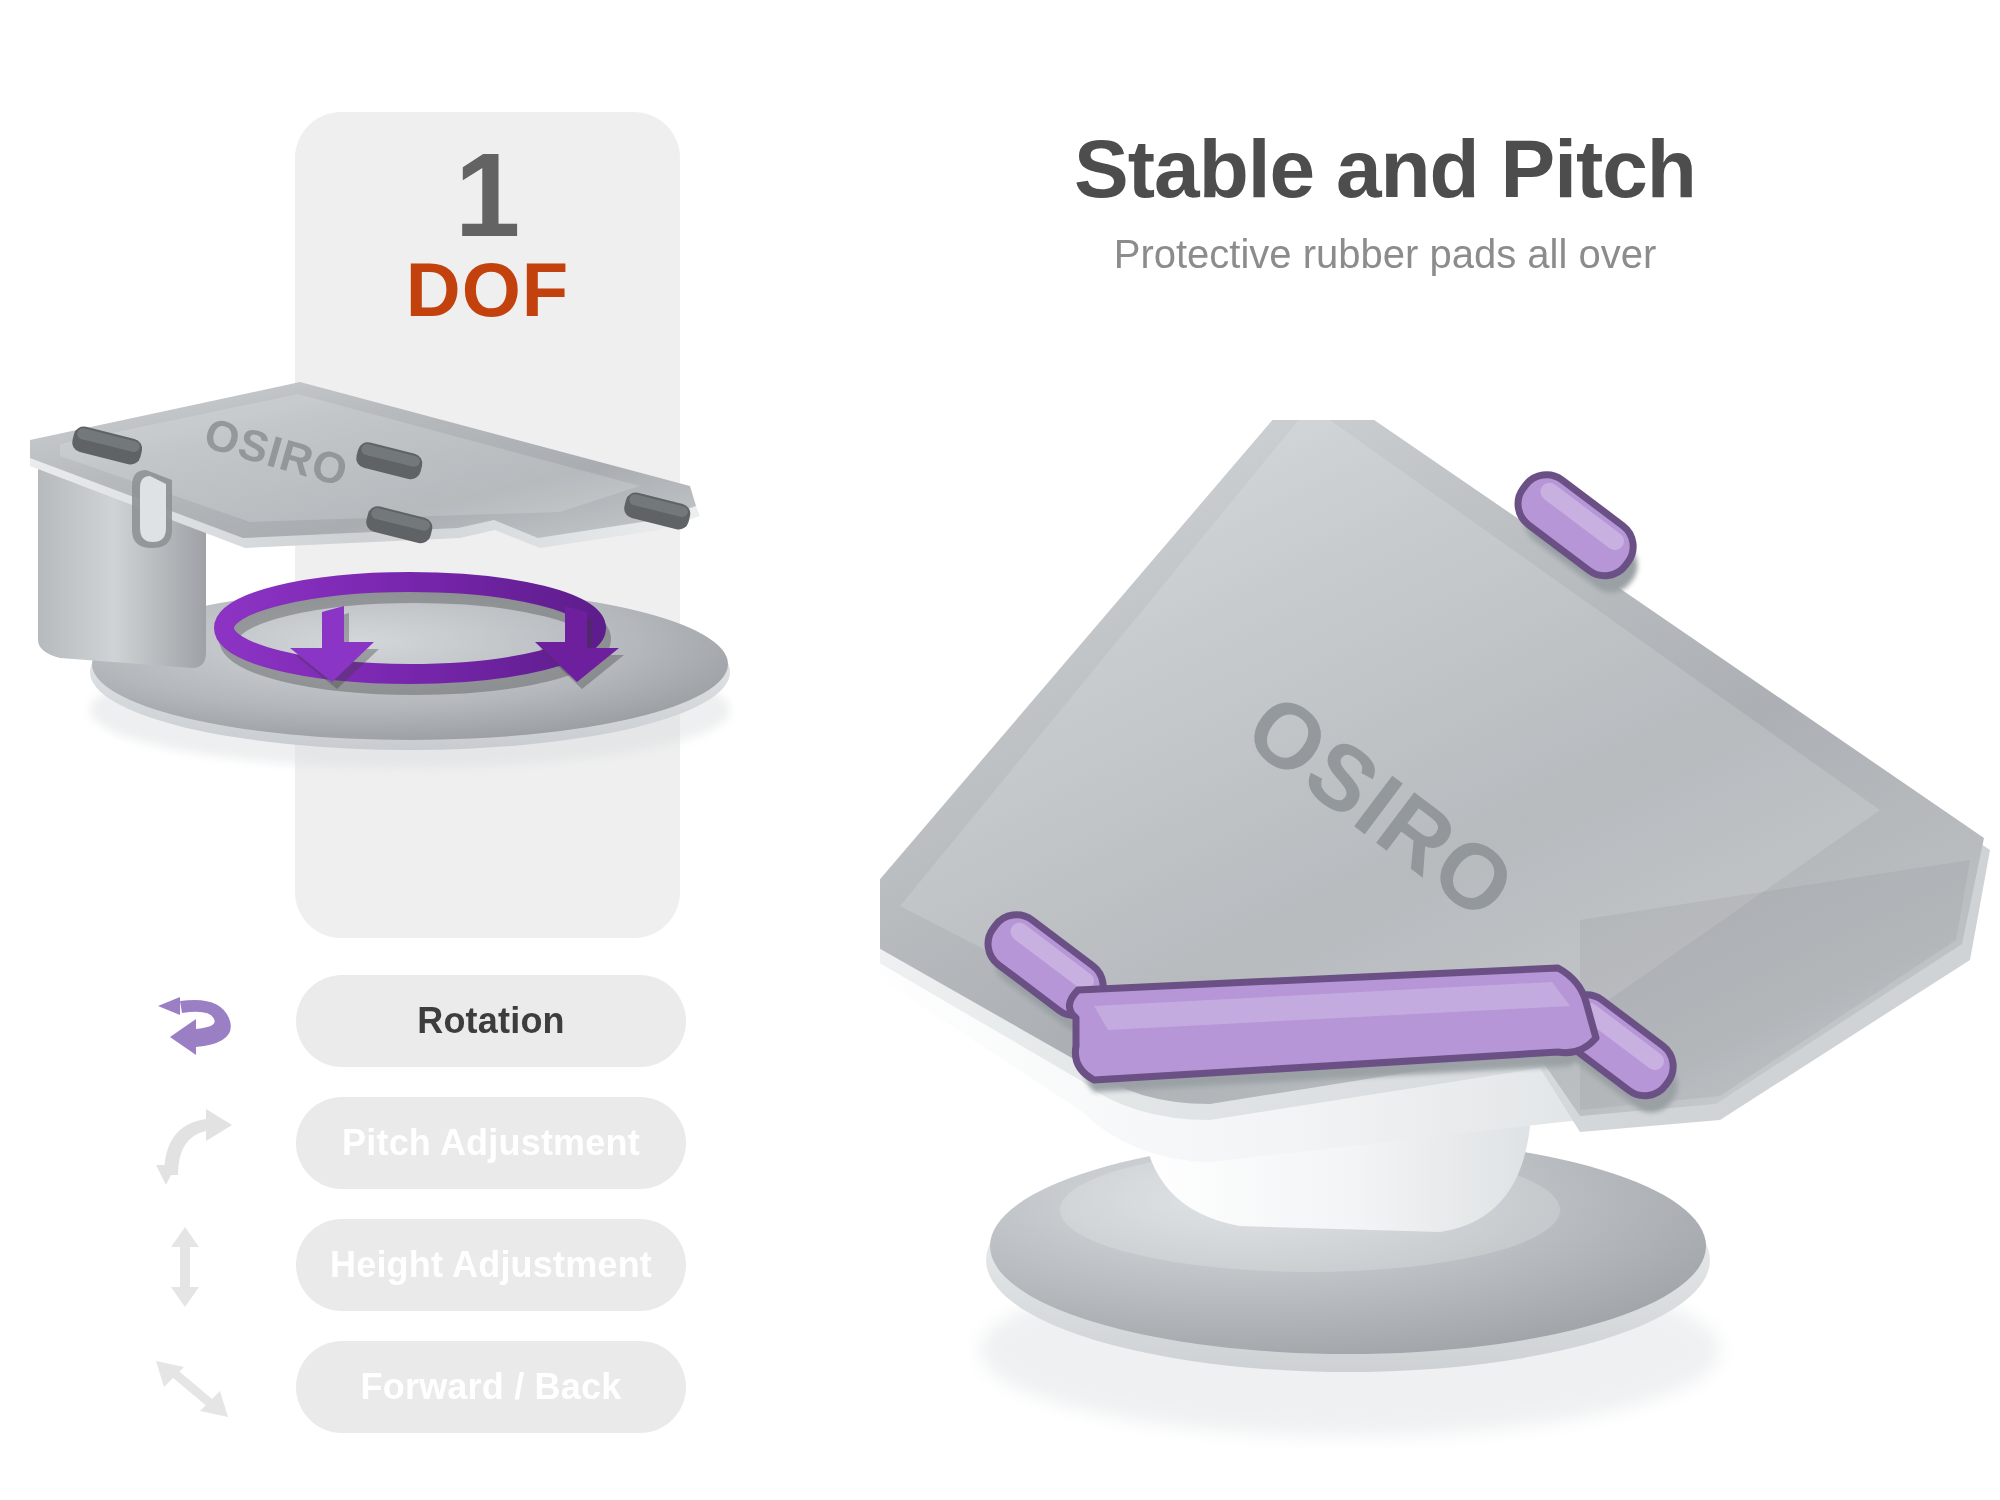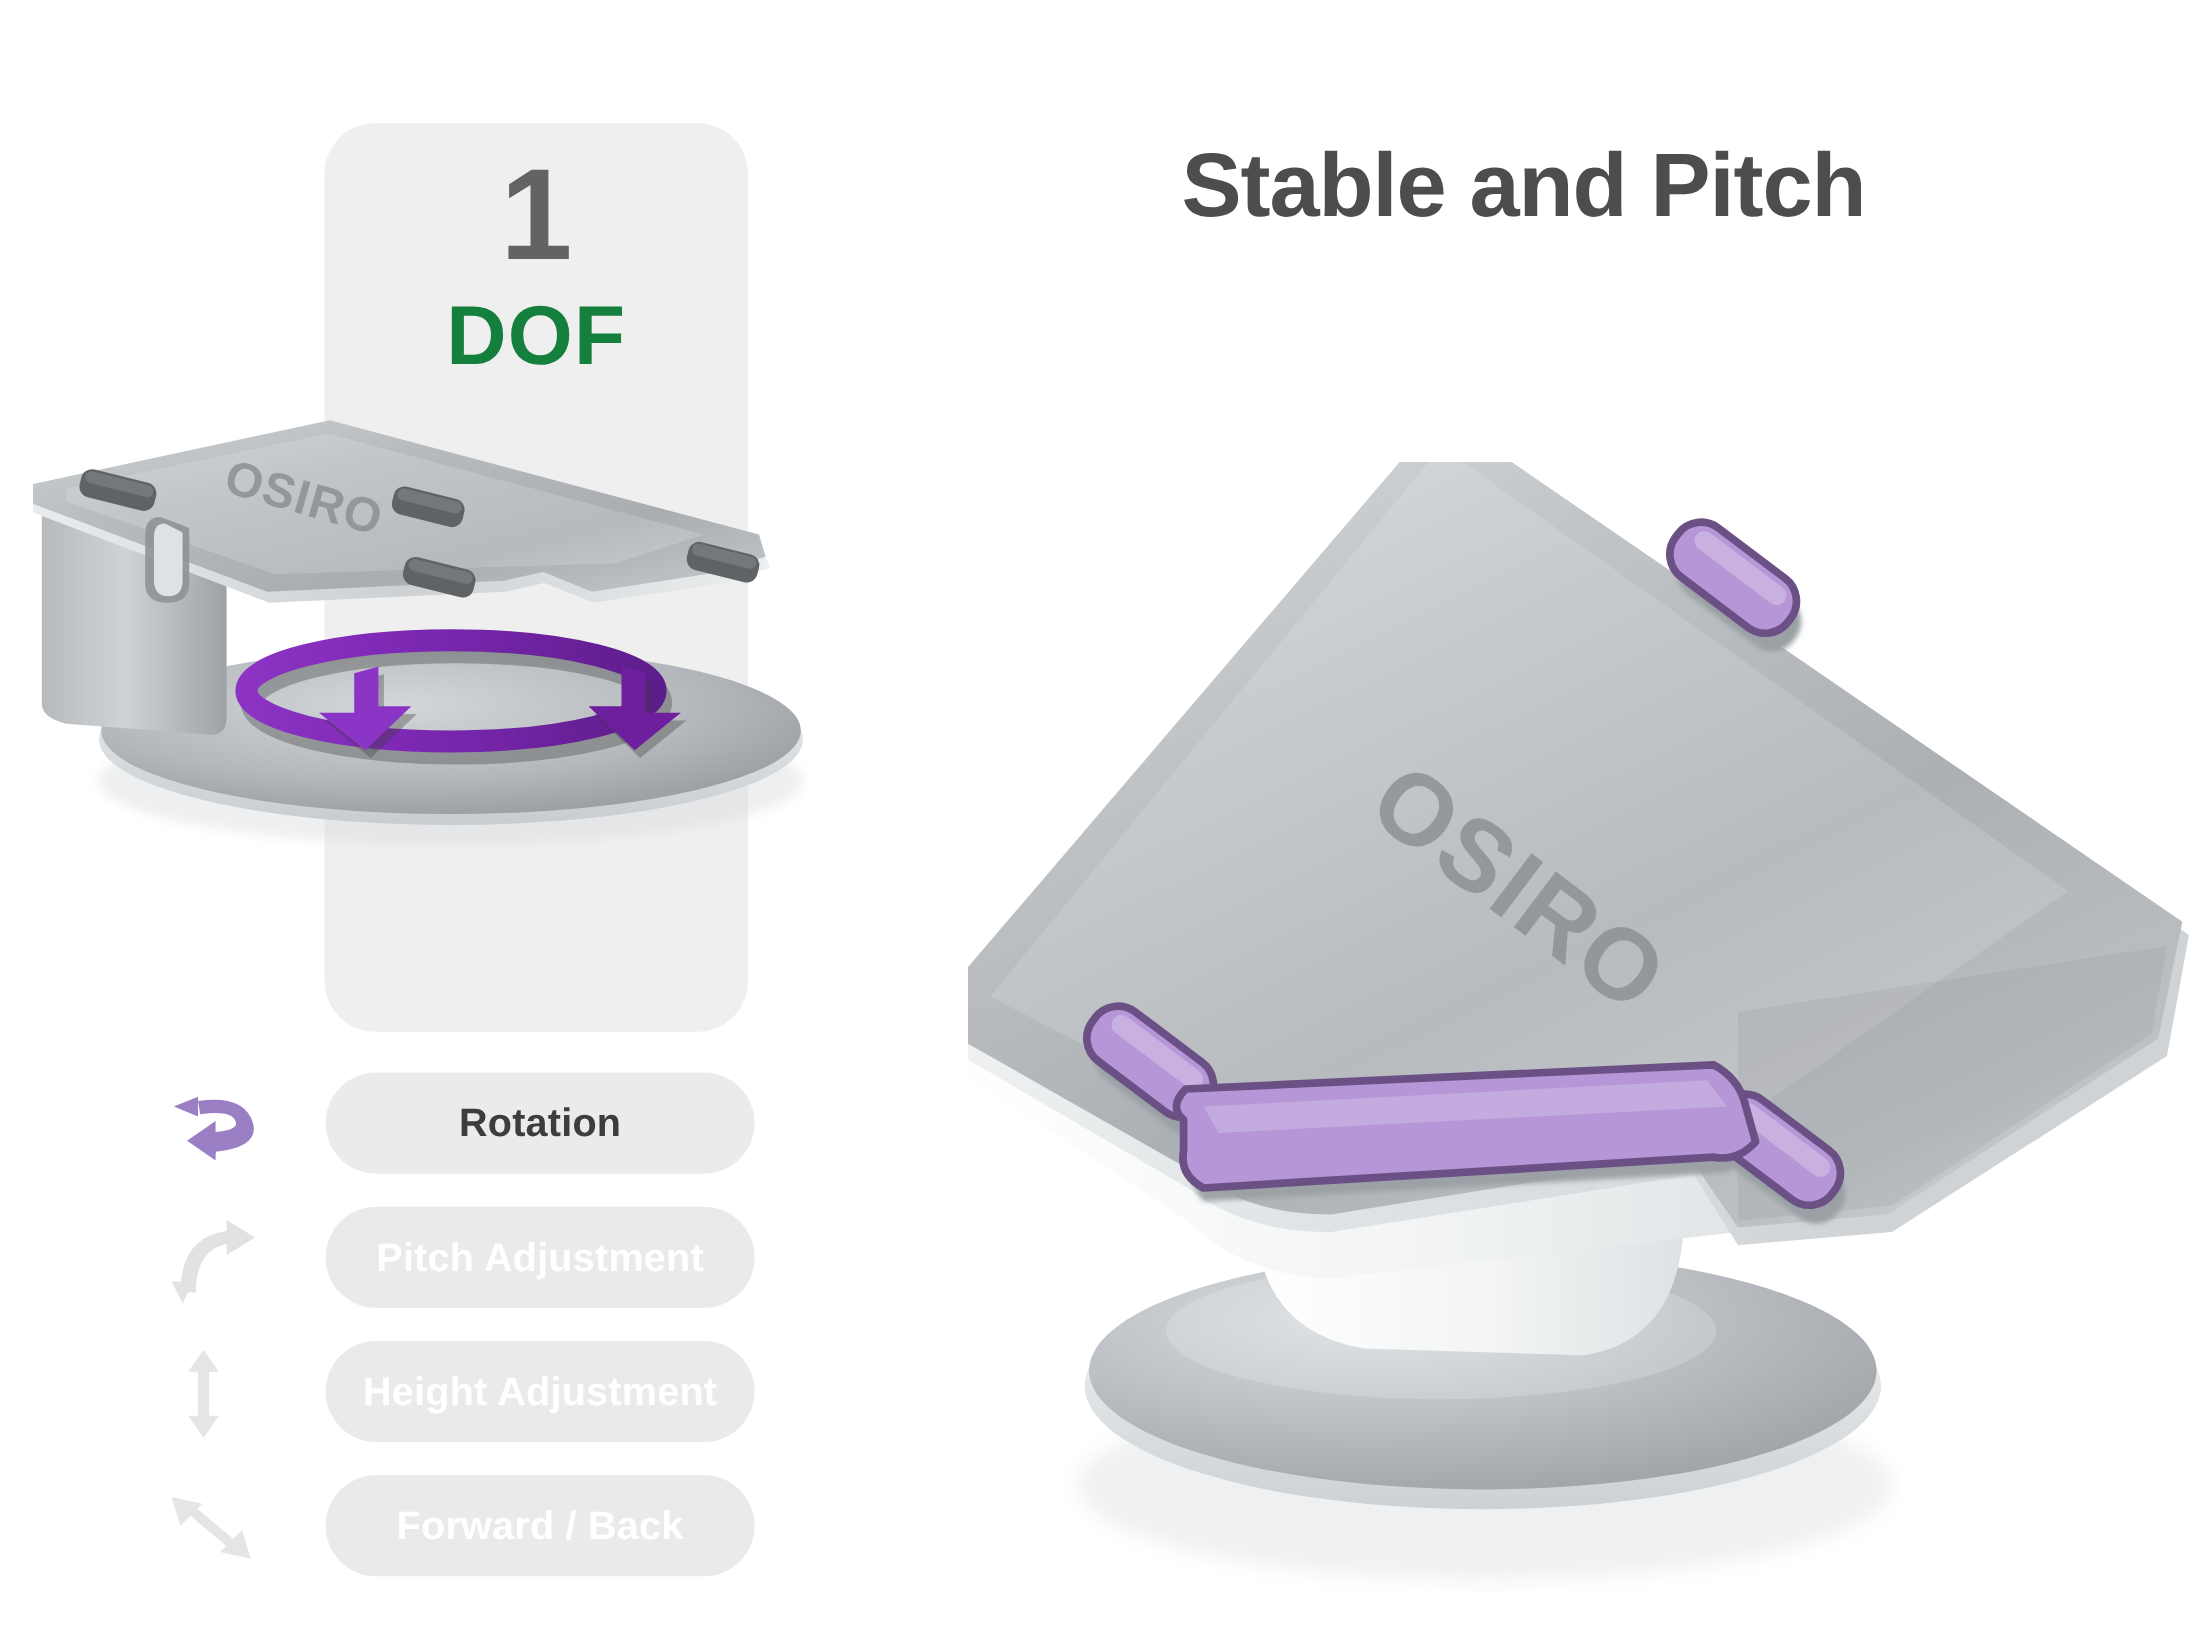--- a/index.html
+++ b/index.html
@@ -53,26 +53,26 @@
     left: 0; top: 22px;
     width: 385px;
     text-align: center;
     font-size: 118px;
     font-weight: bold;
     color: #636363;
     line-height: 1.05;
   }
   .dof-lbl {
     position: absolute;
-    left: 0; top: 150px;
+    left: 0; top: 134px;
     width: 385px;
     text-align: center;
     font-size: 76px;
     font-weight: bold;
-    color: #15803d;
+    color: #c2410c;
     letter-spacing: 1px;
   }
 
   
   .pill-list {
     position: absolute;
     left: 150px; top: 975px;
     width: 560px;
     z-index: 5;
   }
@@ -127,20 +127,21 @@
 
 <div id="stage">
 
   <div class="dof-card">
     <div class="dof-num">1</div>
     <div class="dof-lbl">DOF</div>
   </div>
 
   <div class="headline-block">
     <div class="headline">Stable and Pitch</div>
+    <div class="subhead">Protective rubber pads all over</div>
   </div>
 
   <div class="product" id="left-product">
     <svg class="svg-fill" viewBox="0 0 900 540" xmlns="http://www.w3.org/2000/svg">
       <defs>
         <linearGradient id="lTop" x1="0" y1="0" x2="1" y2="1">
           <stop offset="0%" stop-color="#cfd3d6"></stop>
           <stop offset="35%" stop-color="#b7bbbe"></stop>
           <stop offset="70%" stop-color="#a9adb1"></stop>
           <stop offset="100%" stop-color="#c6cacd"></stop>

